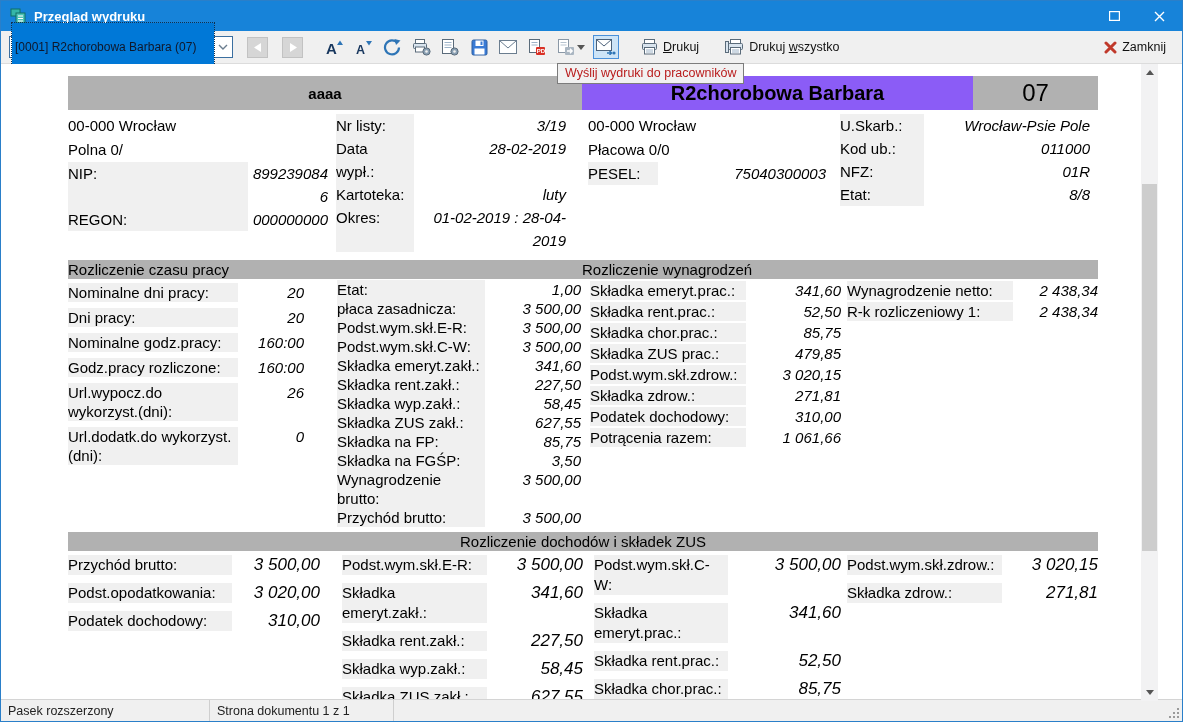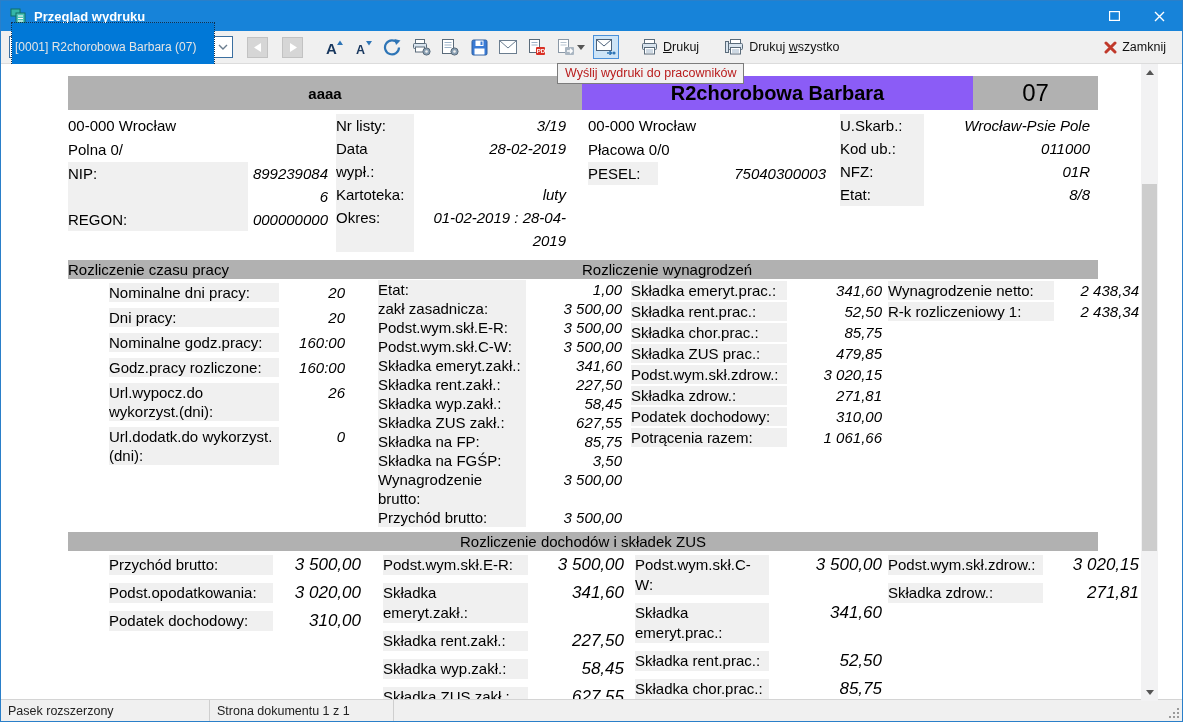--- a/index.html
+++ b/index.html
@@ -16,21 +16,21 @@
   .win-controls{margin-left:auto;display:flex;height:100%;}
   .win-btn{width:45px;height:100%;display:flex;align-items:center;justify-content:center;
            color:#fff;font-size:17px;cursor:default;}
   .win-btn svg{display:block;}
 
   
   .toolbar{position:absolute;left:0;top:30px;right:0;height:33px;background:#f0f0f0;
            border-bottom:1px solid #dcdcdc;display:flex;align-items:center;box-sizing:border-box;}
   .combo{margin-left:8px;width:224px;height:22px;background:#fff;border:1px solid #3b6fa0;
          display:flex;align-items:center;box-sizing:border-box;}
-  .combo-text{flex:1;margin:2px 0 2px 2px;padding:17px 3px;font-size:12px;background:#0078d7;color:#e5e5e5;
+  .combo-text{flex:1;margin:2px 0 2px 2px;padding:17px 3px;font-size:12px;background:#0078d7;color:#0f172a;
               outline:1px dotted #10304f;white-space:nowrap;overflow:hidden;}
   .combo-arrow{width:18px;display:flex;justify-content:center;color:#6b7d8f;}
   .navbtn{width:21px;height:21px;background:#d6d6d6;border:1px solid #c2c2c2;display:flex;
           align-items:center;justify-content:center;box-sizing:border-box;}
   .tbtn{width:26px;height:24px;display:flex;align-items:center;justify-content:center;
         background:transparent;border:1px solid transparent;padding:0;}
   .tbtn.active{background:#cde4f7;border:1px solid #4a90d9;}
   .tbtn svg,.navbtn svg{display:block;}
   .dd-arrow{width:10px;display:flex;justify-content:center;margin-left:-3px;}
   .txtbtn{display:flex;align-items:center;gap:5px;font-size:12.5px;color:#111;background:transparent;
@@ -65,21 +65,21 @@
   .lbl{background:#f0f0f0;padding-right:5px;box-sizing:border-box;}
   .val{text-align:right;overflow-wrap:anywhere;font-style:italic;}
   .g-list .val{padding-right:6px;}
 
   .section-band{display:grid;grid-template-columns:514px 516px;height:19px;background:#b1b1b1;
                 line-height:19px;}
   .zus-title{height:19px;background:#b1b1b1;line-height:19px;text-align:center;}
 
   .body-block{position:relative;height:252px;margin-top:1px;}
   .grp{position:absolute;top:0;}
-  .grp .row{display:grid;line-height:19px;margin-left:41px;}
+  .grp .row{display:grid;line-height:19px;}
   .g-time{left:0;width:240px;}      .g-time .row{grid-template-columns:170px 66px;padding:3px 0;}
   .g-empr{left:269px;width:244px;}  .g-empr .row{grid-template-columns:148px 96px;}
   .g-wage{left:522px;width:251px;}  .g-wage .row{grid-template-columns:156px 95px;padding:1px 0;}
   .g-net{left:779px;width:251px;}   .g-net .row{grid-template-columns:166px 85px;padding:1px 0;}
 
   .zus-block{position:relative;height:150px;padding-top:5px;box-sizing:content-box;}
   .zus-block .row{display:grid;line-height:20px;padding:4px 0;}
   .zus-block .val{font-size:17px;}
   .g-z1{left:0;width:252px;}    .g-z1 .row{grid-template-columns:164px 88px;}
   .g-z2{left:274px;width:241px;}.g-z2 .row{grid-template-columns:145px 96px;}
@@ -393,21 +393,21 @@
             </div>
           </div>
         <div class="grp g-empr">
 
             <div class="row">
               <span class="lbl">Etat:</span>
               <span class="val">1,00</span>
             </div>
 
             <div class="row">
-              <span class="lbl">zakł zasadnicza:</span>
+              <span class="lbl">płaca zasadnicza:</span>
               <span class="val">3 500,00</span>
             </div>
 
             <div class="row">
               <span class="lbl">Podst.wym.skł.E-R:</span>
               <span class="val">3 500,00</span>
             </div>
 
             <div class="row">
               <span class="lbl">Podst.wym.skł.C-W:</span>

